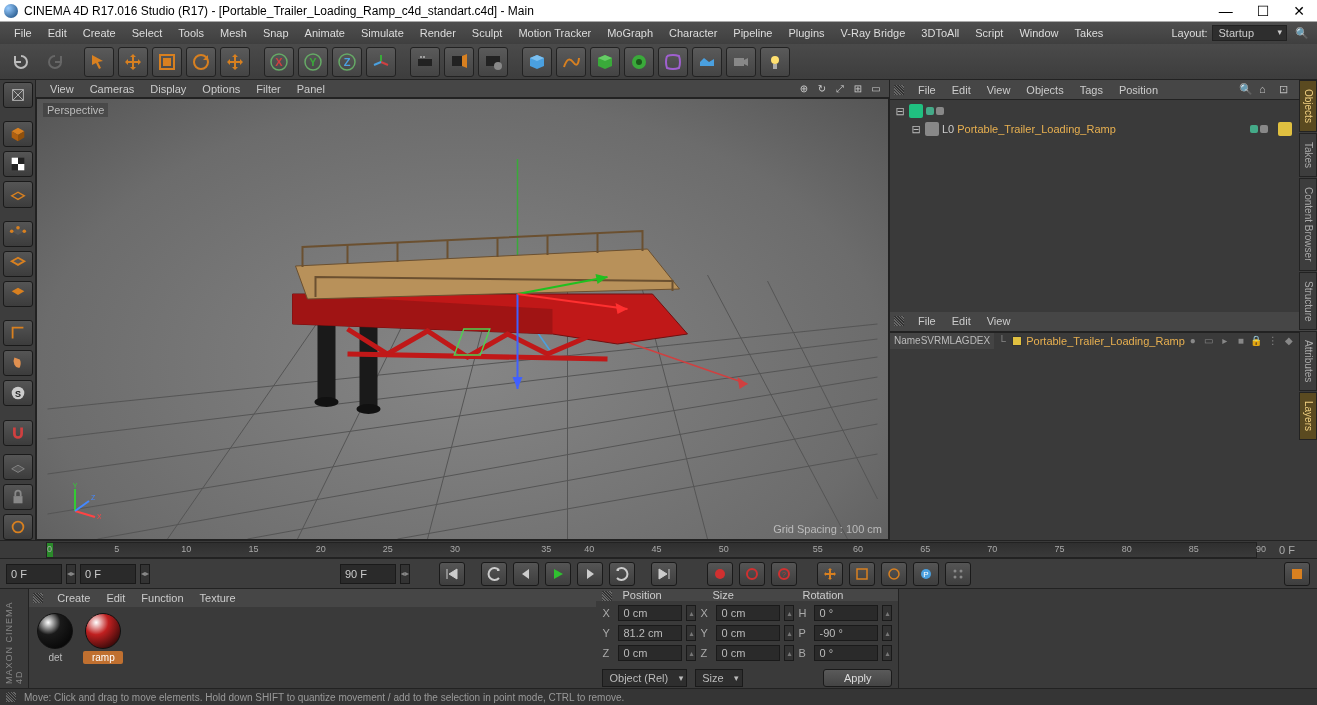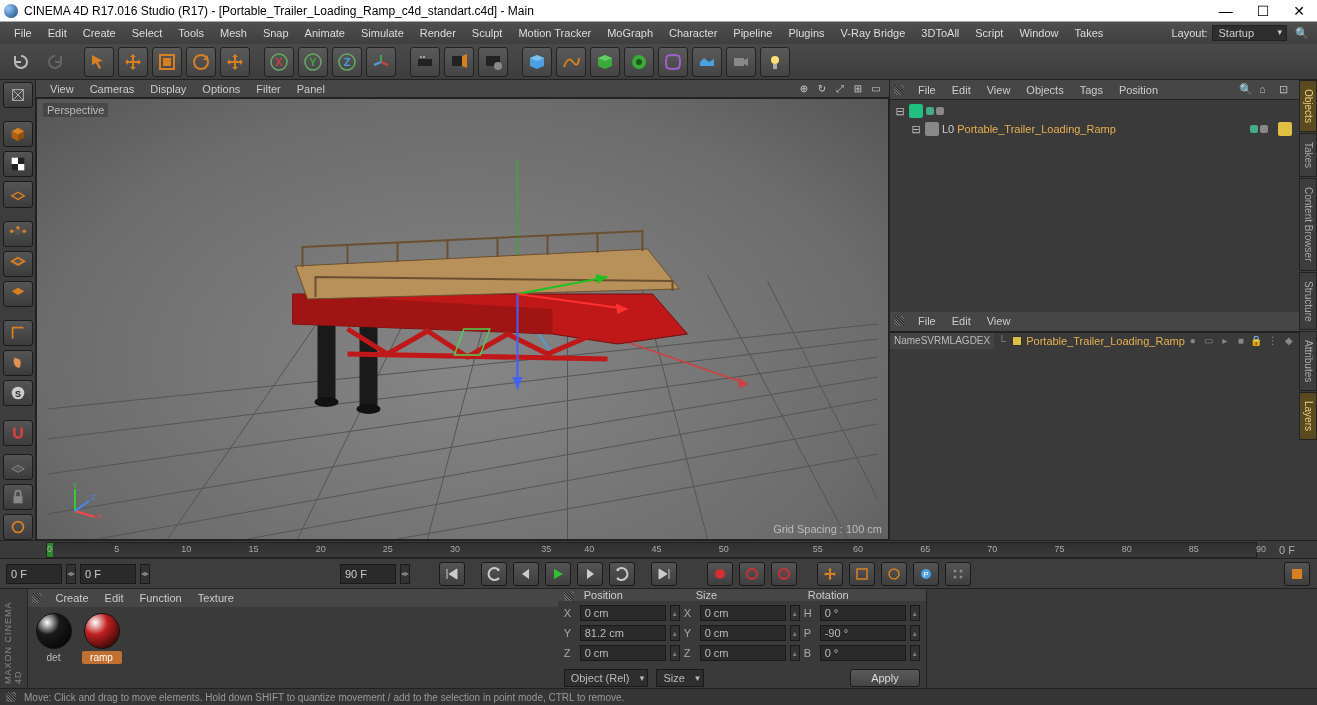--- a/index.html
+++ b/index.html
@@ -98,21 +98,21 @@
 .maxon-logo { width: 30px; background: #3a3a3a; display:flex; align-items:flex-end; justify-content:center; padding-bottom:4px; border-right:1px solid #222;}
 .maxon-logo span { writing-mode: vertical-rl; transform: rotate(180deg); font-size: 9px; color: #888; letter-spacing:1px;}
 
 .coord-panel { flex: 1; background: #3a3a3a; display: flex; flex-direction: column; }
 .coord-hdr { height: 18px; background: #464646; display: flex; align-items: flex-end; padding: 0 6px; }
 .coord-hdr .grip { width:10px;height:10px;background: repeating-linear-gradient(45deg,#666,#666 1px,#333 1px,#333 2px); margin-right:10px;}
 .coord-hdr .ch { flex:1; color:#ccc; }
 .coord-body { padding: 2px 6px; }
 .crow { display: flex; align-items: center; height: 20px; gap: 4px; }
 .crow .cl { width: 12px; color: #aaa; }
-.crow .cf { width: 86px; height: 16px; background: #2a2a2a; border: 1px solid #1a1a1a; color: #bbb; padding: 0 4px; display:flex; align-items:center;}
+.crow .cf { width: 64px; height: 16px; background: #2a2a2a; border: 1px solid #1a1a1a; color: #bbb; padding: 0 4px; display:flex; align-items:center;}
 .crow .cs { width:10px; height:16px; background:#333; border:1px solid #1a1a1a; font-size:8px; display:flex;align-items:center;justify-content:center;color:#777;}
 .coord-foot { display:flex; gap:8px; padding: 4px 6px; }
 .csel { height:18px; background:#2e2e2e; border:1px solid #1a1a1a; color:#bbb; padding:0 18px 0 6px; display:flex;align-items:center; position:relative;}
 .csel::after { content:"▾"; position:absolute; right:3px; font-size:9px;}
 .apply-btn { height:18px; background: linear-gradient(#5a5a5a,#444); border:1px solid #1a1a1a; border-radius:3px; padding:0 20px; display:flex;align-items:center;color:#ddd;}
 
 .attr-panel { width: 428px; background: #3a3a3a; border-left:1px solid #222;}
 
 .status { height: 17px; background: #353535; color: #999; font-size: 10px; display: flex; align-items: center; padding: 0 6px; border-top: 1px solid #222; }
 .status .grip { width:10px;height:10px;background: repeating-linear-gradient(45deg,#666,#666 1px,#333 1px,#333 2px); margin-right:8px;}

